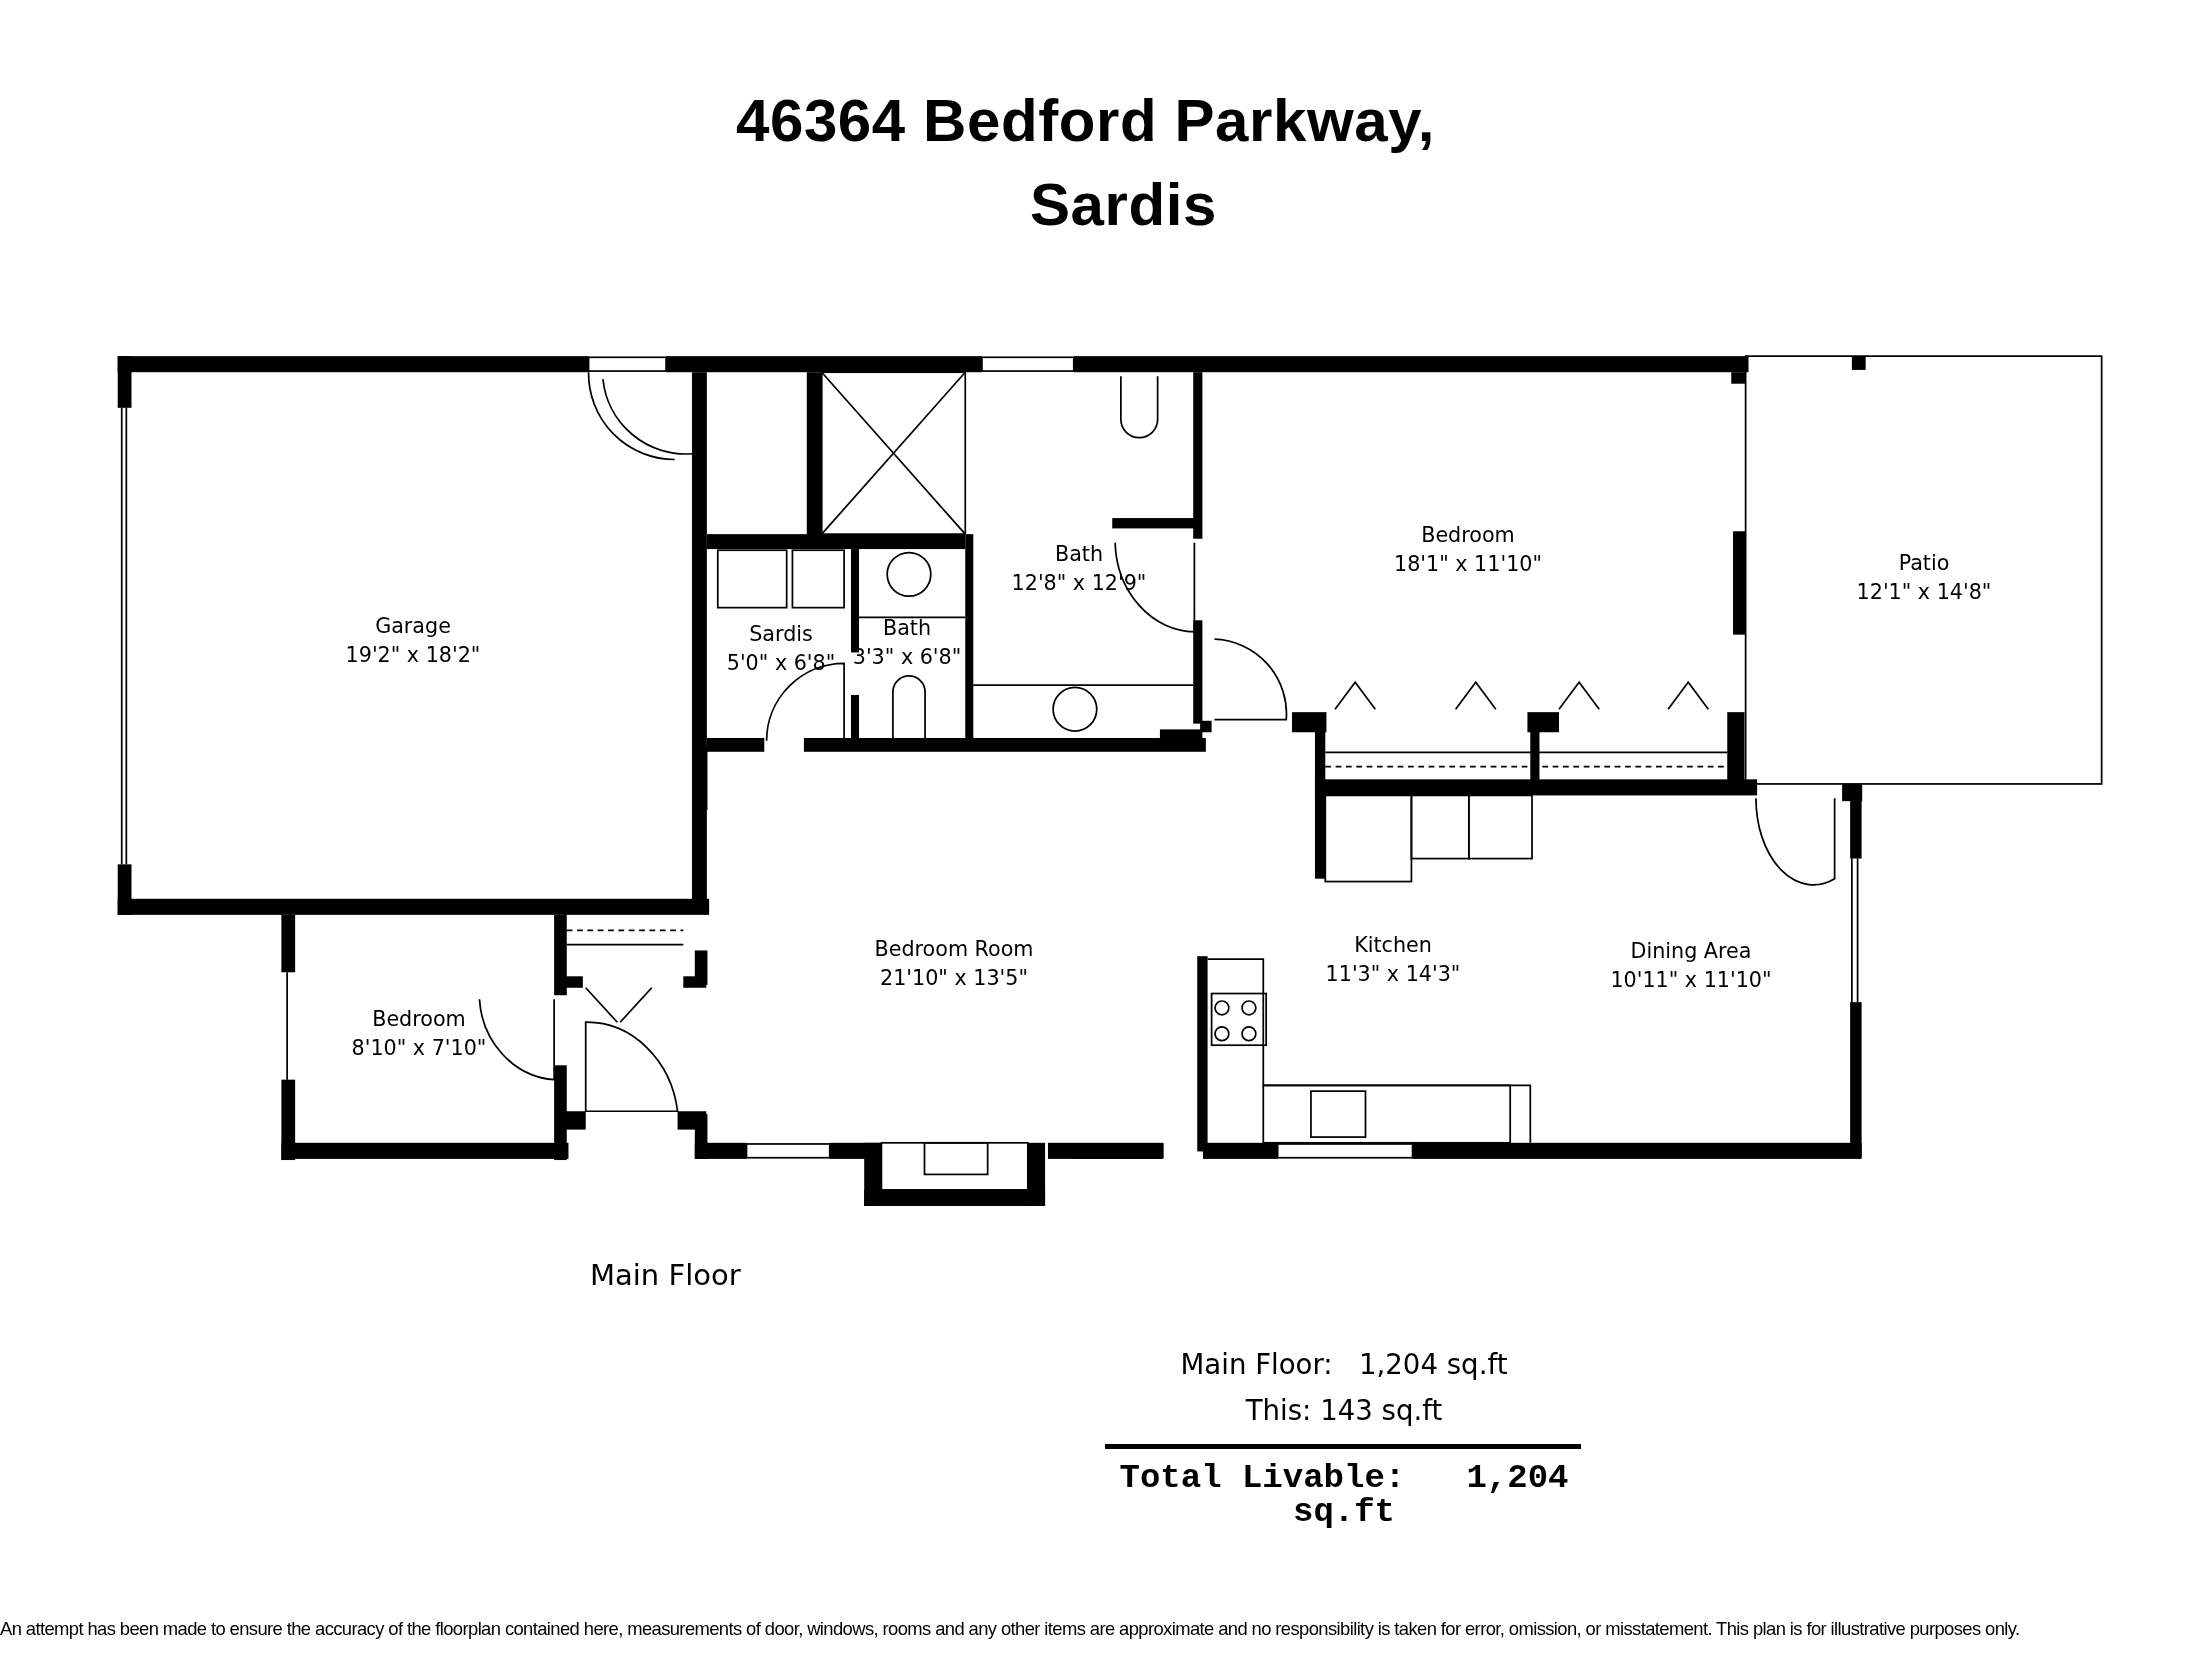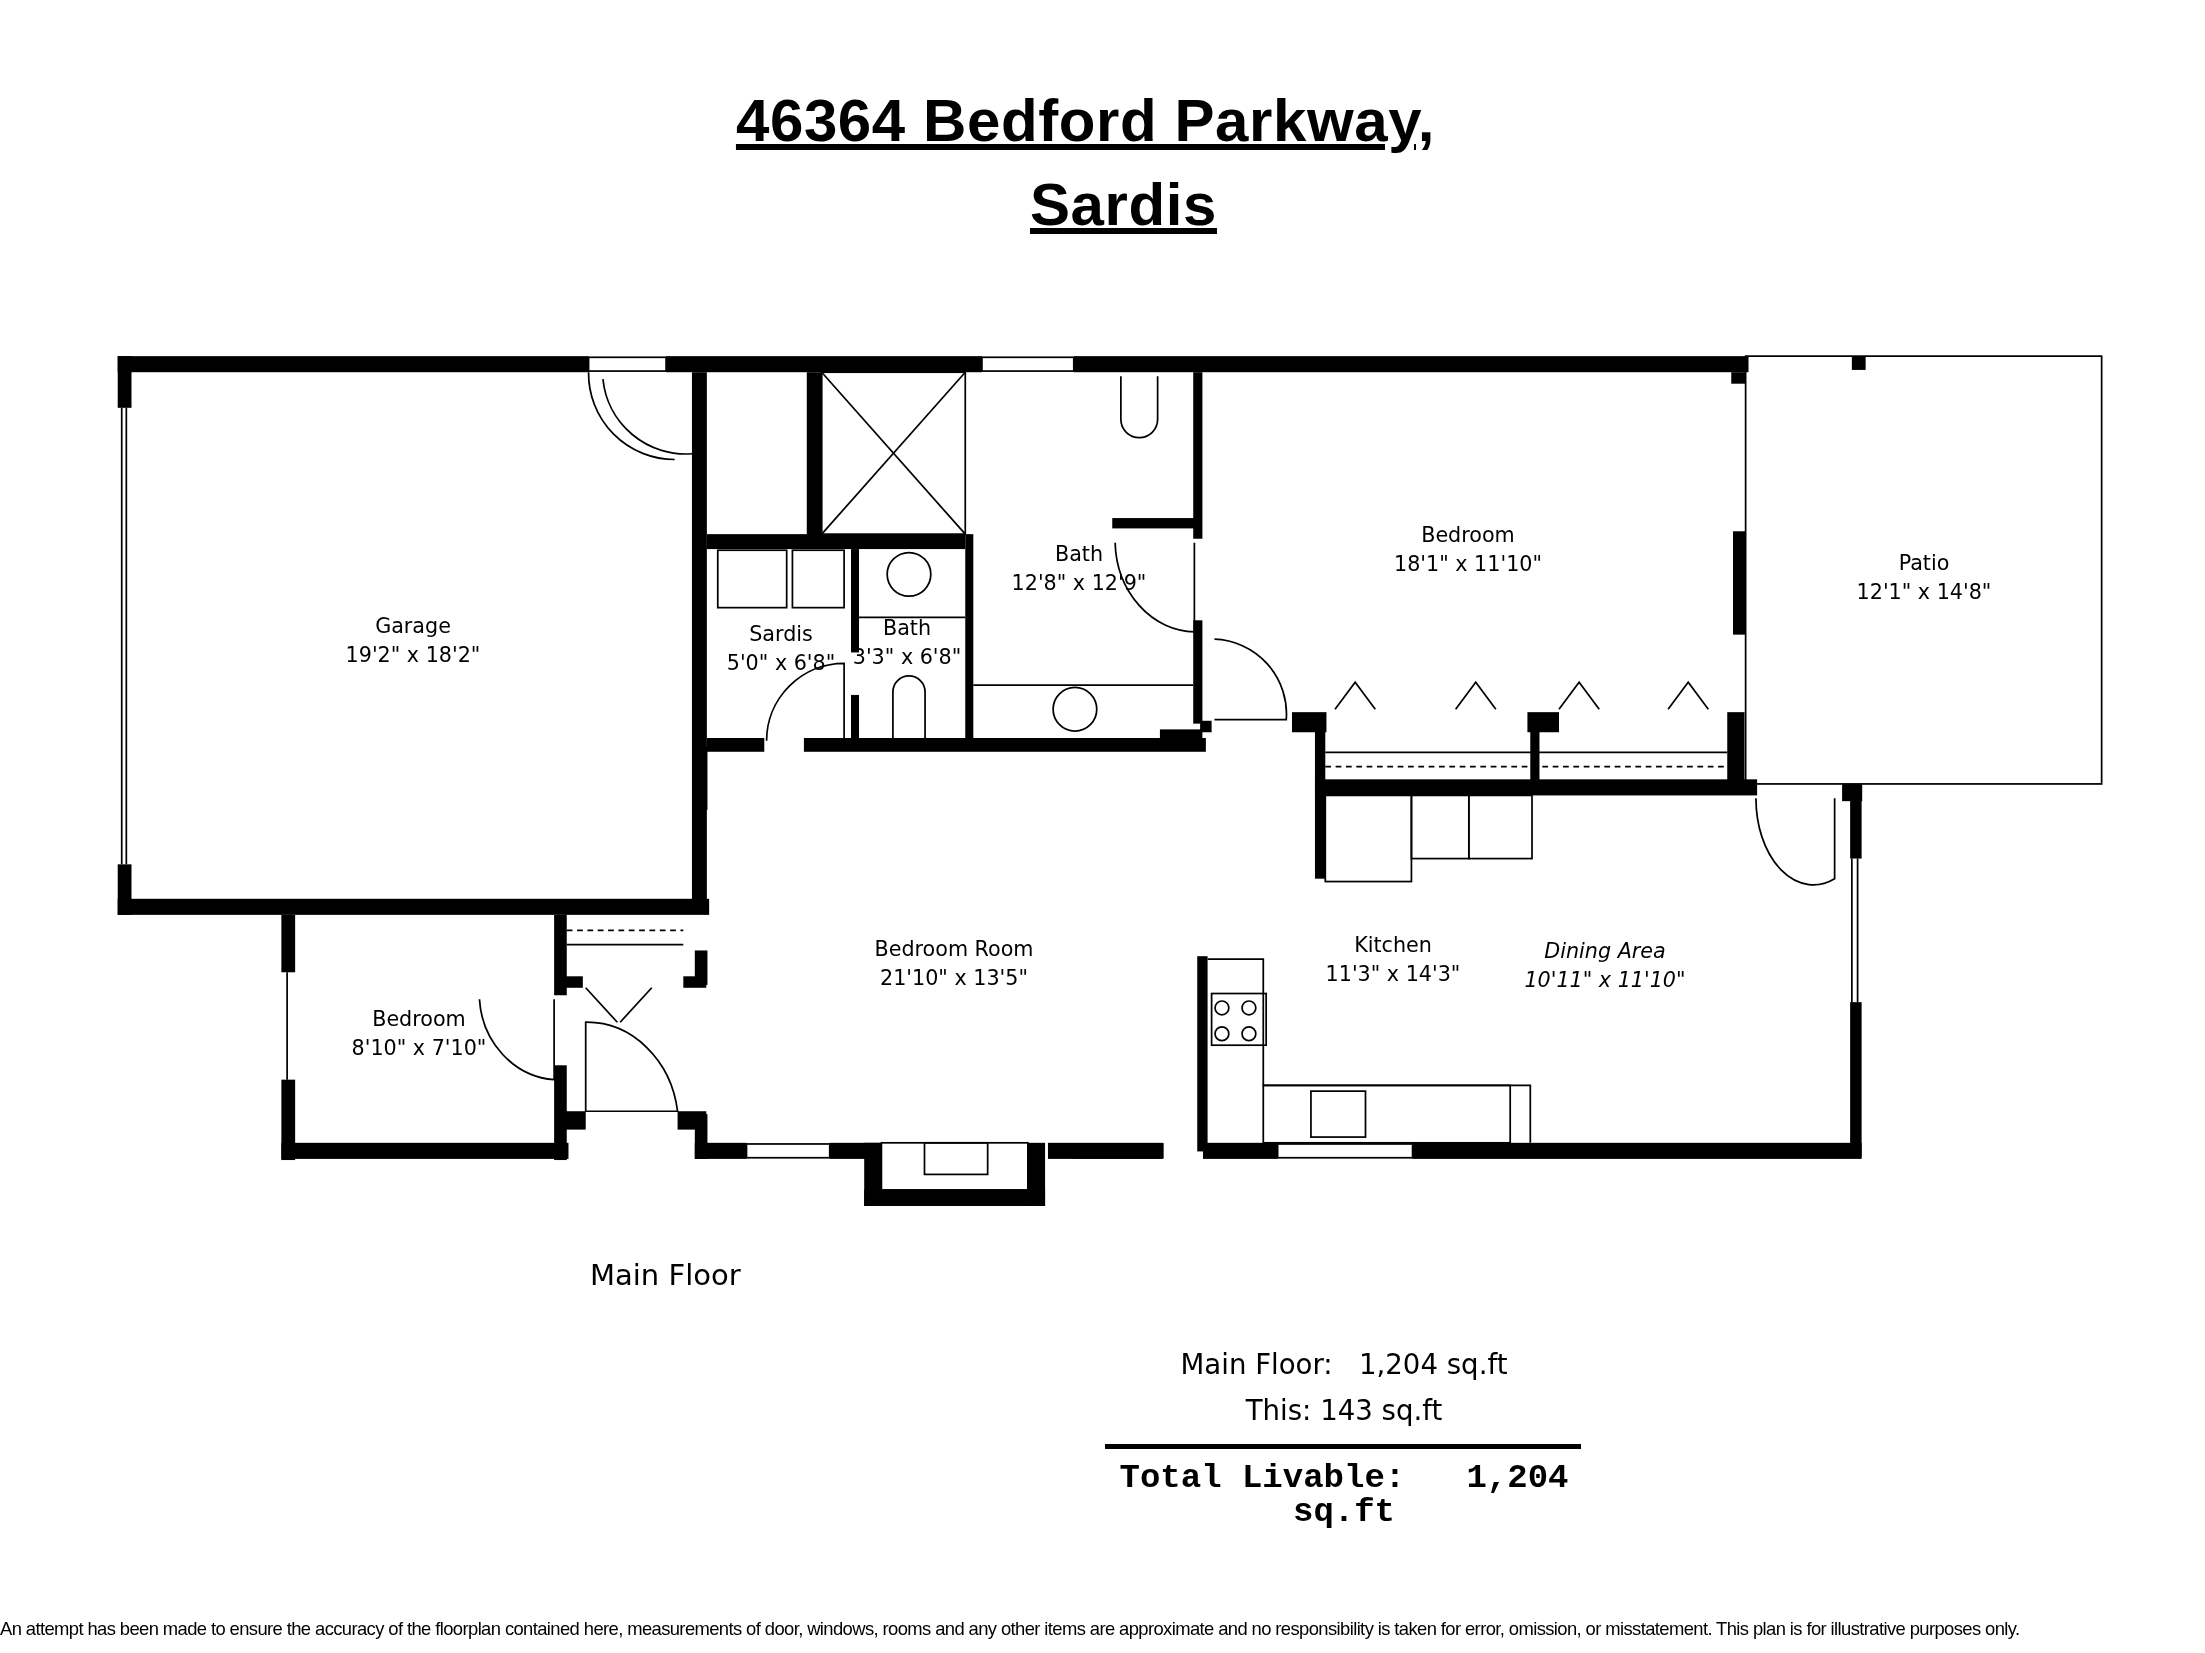--- a/index.html
+++ b/index.html
@@ -1,17 +1,17 @@
 <!DOCTYPE html>
 <html style="font-size:9.2px"><head>
 <meta charset="utf-8">
 <style>
   html, body { margin:0; padding:0; background:#ffffff; }
   body { width:2205px; height:1654px; position:relative; overflow:hidden; font-family:"DejaVu Sans", sans-serif; color:#000; }
-  .title { position:absolute; left:0; width:2171px; text-align:center; font-family:"Liberation Sans", sans-serif; font-weight:bold; font-size:60px; line-height:1; letter-spacing:0.6px;text-decoration:underline; }
+  .title { position:absolute; left:0; width:2171px; text-align:center; font-family:"Liberation Sans", sans-serif; font-weight:bold; font-size:60px; line-height:1; letter-spacing:0.6px; }
   .title.l1 { top:91px; }
   .title.l2 { top:175px;padding-left:38px; }
   svg.plan { position:absolute; left:0; top:0; width:2205px; height:1654px; }
   .room-label { position:absolute; text-align:center; font-family:"DejaVu Sans", sans-serif; font-size:20.7px; line-height:29px; transform:translateX(-50%); white-space:nowrap; }
   .floor-label { position:absolute; left:590px; top:1258px; font-family:"DejaVu Sans", sans-serif; font-size:29px; }
   .summary { position:absolute; left:1103px; width:482px; text-align:center; font-family:"DejaVu Sans", sans-serif; }
   .summary .row { font-size:27.6px; line-height:34px; }
   .summary .main { position:absolute; top:1348px; left:0; width:482px; }
   .summary .patio { position:absolute; top:1394px; left:0; width:482px; }
   .summary .rule { position:absolute; top:1444px; left:2.3px; width:476px; height:4.6px; background:#000; }
@@ -199,21 +199,21 @@
   <div>8'10" x 7'10"</div>
 </div>
 <div class="room-label" style="left:954px; top:935px;">
   <div>Bedroom Room</div>
   <div>21'10" x 13'5"</div>
 </div>
 <div class="room-label" style="left:1393px; top:931px;">
   <div>Kitchen</div>
   <div>11'3" x 14'3"</div>
 </div>
-<div class="room-label" style="left:1605px; top:937px;font-style:italic;">
+<div class="room-label" style="left:1691px; top:937px;">
   <div>Dining Area</div>
   <div>10'11" x 11'10"</div>
 </div>
 
 <div class="floor-label">Main Floor</div>
 
 <div class="summary">
   <div class="row main">
     <span>Main Floor:</span>&nbsp;&nbsp;
     <span>1,204 sq.ft</span>

